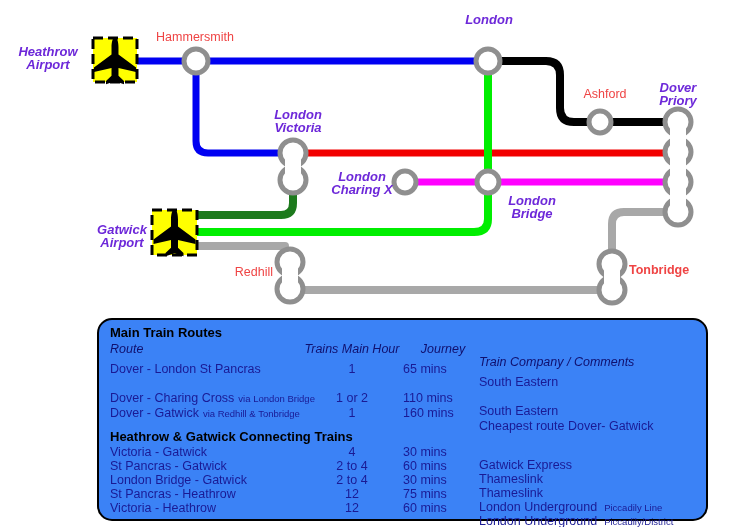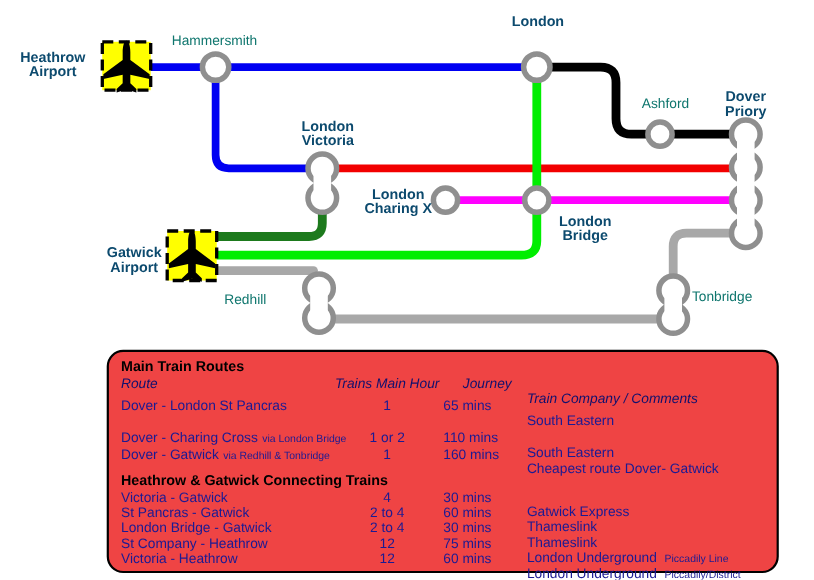--- a/index.html
+++ b/index.html
@@ -3,29 +3,29 @@
 <meta charset="utf-8">
 <style>
   html,body{margin:0;padding:0;background:#fff;}
   .stage{
     position:relative;width:740px;height:527px;background:#fff;overflow:hidden;
     font-family:"Liberation Sans", sans-serif;
   }
   svg{position:absolute;left:0;top:0;}
   .lbl{position:absolute;line-height:12.5px;font-size:13px;text-align:center;white-space:nowrap;}
   .lbl span{display:block;}
-  .bold-lbl{font-weight:bold;color:#0c4a6e;}
-  .navy-lbl{font-weight:normal;color:#0f766e;font-size:12.5px;}
-  .r-align{text-align:center;}
+  .bold-lbl{font-weight:bold;color:#6d28d9;font-style:italic;}
+  .navy-lbl{font-weight:normal;color:#ef4444;font-size:12.5px;}
+  .r-align{text-align:right;}
   .l-align{text-align:left;}
 
   
   .routes-box{
     position:absolute;left:97px;top:318px;width:607px;height:199px;
-    border:2px solid #000;border-radius:15px;background:#ef4444;
+    border:2px solid #000;border-radius:15px;background:#3b82f6;
   }
   .trow{position:absolute;left:0;width:100%;height:15px;font-size:12.5px;color:#1a1a94;white-space:nowrap;}
   .trow .c1{position:absolute;left:11px;}
   .trow .c2{position:absolute;left:213px;width:80px;text-align:center;}
   .trow .c2h{position:absolute;left:203px;width:100px;text-align:center;}
   .trow .c3{position:absolute;left:304px;width:80px;text-align:left;}
   .trow .c3h{position:absolute;left:304px;width:80px;text-align:center;}
   .trow .c4{position:absolute;left:380px;margin-top:13px;}
   .sect-title{font-weight:bold;color:#000;font-size:13px;}
   .col-head{font-style:italic;color:#10106e;}
@@ -116,21 +116,21 @@
     <span>London</span>
       <span>Bridge</span>
   </div>
   <div class="lbl bold-lbl" style="left:72px;top:224px;width:100px;">
     <span>Gatwick</span>
       <span>Airport</span>
   </div>
   <div class="lbl navy-lbl r-align" style="left:173px;top:266px;width:100px;">
     <span>Redhill</span>
   </div>
-  <div class="lbl navy-lbl l-align" style="left:629px;top:264px;width:105px;">
+  <div class="lbl navy-lbl l-align" style="left:629px;top:264px;width:105px;font-weight:bold;">
     <span>Tonbridge</span>
   </div>
 
   <div class="routes-box">
     <div class="trow" style="top:5px;">
       <span class="c1 sect-title">Main Train Routes</span>
     </div>
     <div class="trow" style="top:22px;">
       <span class="c1 col-head">Route</span>
       <span class="c2h col-head">Trains Main Hour</span>
@@ -173,21 +173,21 @@
       <span class="c3">60 mins</span>
       <span class="c4"><span>Thameslink</span><span class="gap-m"></span><span class="small-note"></span></span>
     </div>
     <div class="trow" style="top:153px;">
       <span class="c1">London Bridge - Gatwick</span>
       <span class="c2">2 to 4</span>
       <span class="c3">30 mins</span>
       <span class="c4"><span>Thameslink</span><span class="gap-m"></span><span class="small-note"></span></span>
     </div>
     <div class="trow" style="top:167px;">
-      <span class="c1">St Company - Heathrow</span>
+      <span class="c1">St Pancras - Heathrow</span>
       <span class="c2">12</span>
       <span class="c3">75 mins</span>
       <span class="c4"><span>London Underground</span><span class="gap-m"></span><span class="small-note">Piccadily Line</span></span>
     </div>
     <div class="trow" style="top:181px;">
       <span class="c1">Victoria - Heathrow</span>
       <span class="c2">12</span>
       <span class="c3">60 mins</span>
       <span class="c4"><span>London Underground</span><span class="gap-m"></span><span class="small-note">Piccadily/District</span></span>
     </div>

